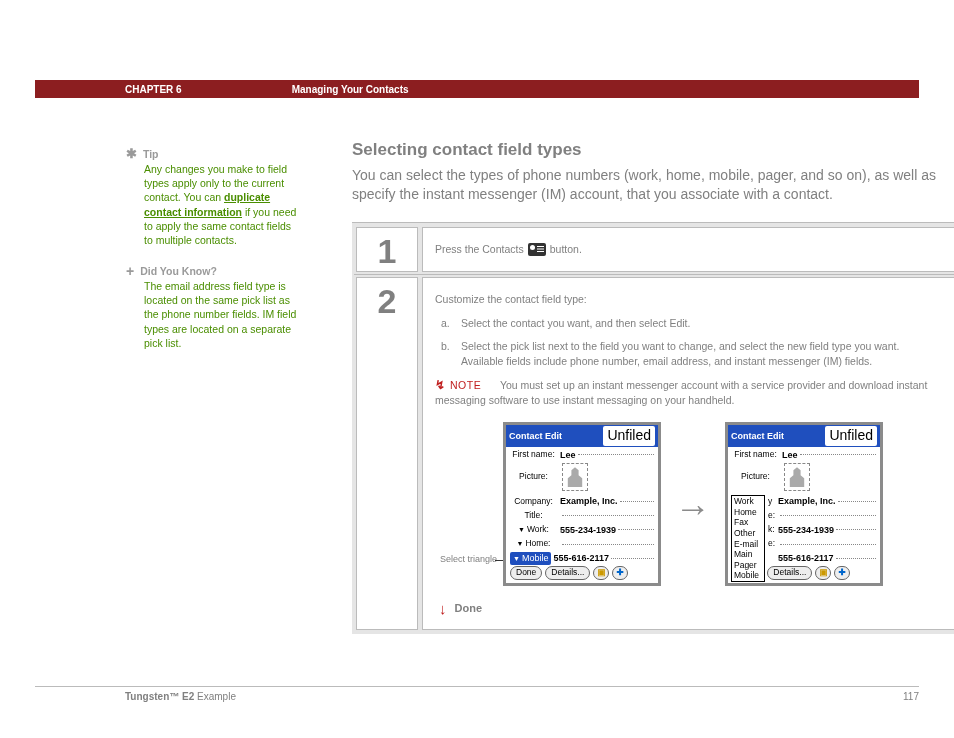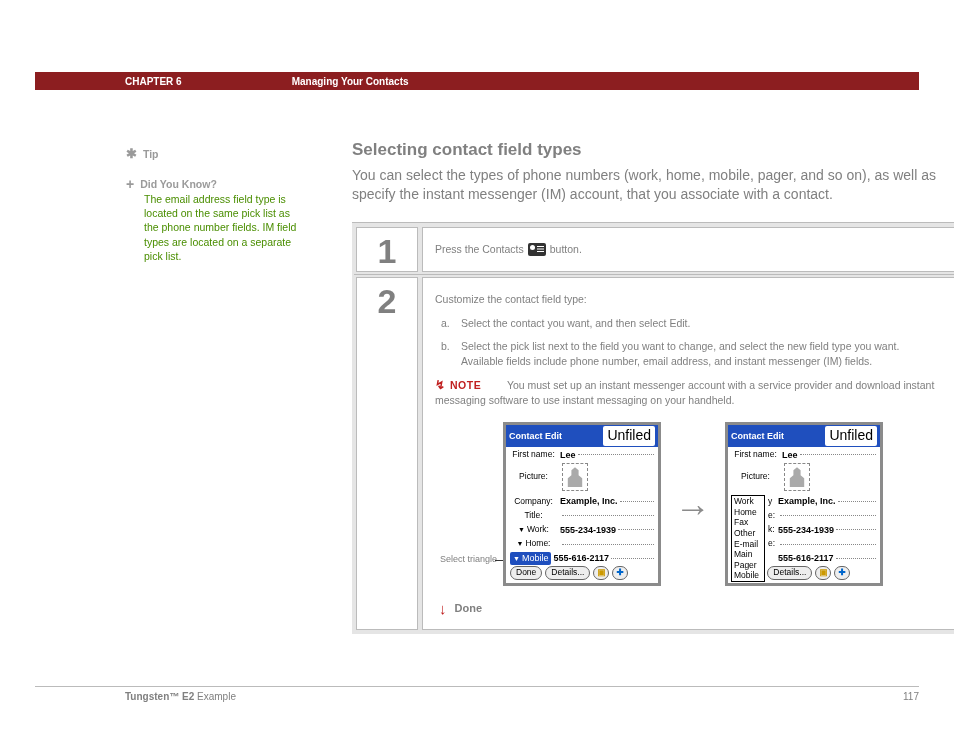--- a/index.html
+++ b/index.html
@@ -7,21 +7,21 @@
     font-family: "Helvetica Neue", Arial, sans-serif;
     font-size: 11px;
     color: #808080;
     width: 954px;
     height: 738px;
     background: #fff;
     position: relative;
   }
   .red-bar {
     position: absolute;
-    top: 72px;
+    top: 80px;
     left: 35px;
     right: 35px;
     height: 18px;
     background: #8c1e20;
     color: #fff;
     font-weight: bold;
     font-size: 10px;
     display: flex;
     align-items: center;
   }
@@ -132,21 +132,21 @@
     box-shadow: 0 2.5px 0 #fff, 0 5px 0 #fff;
   }
   .step2 .lead { margin-bottom: 10px; }
   .sub-item { display: flex; gap: 8px; margin-bottom: 8px; padding-left: 6px;}
   .sub-item .lbl { min-width: 12px; }
   .note-row {
     margin-top: 6px;
     line-height: 1.4;
   }
   .note-icon { color: #c02020; font-weight: bold; font-size: 12px; margin-right: 2px;}
-  .note-label { color: #c02020; font-weight: bold; letter-spacing: 0.5px; margin-right: 23px;}
+  .note-label { color: #c02020; font-weight: normal; letter-spacing: 0.5px; margin-right: 16px;}
   .shots-row {
     display: flex;
     align-items: center;
     gap: 14px;
     margin-top: 14px;
     margin-bottom: 8px;
     position: relative;
   }
   .shot-label {
     position: absolute;
@@ -261,20 +261,23 @@
 <div class="red-bar">
   <span class="chapter">CHAPTER 6</span>
   <span class="chapter-title">Managing Your Contacts</span>
 </div>
 
 <div class="sidebar">
   <div class="side-block">
     <div class="side-head">
       <span class="ast">✱</span>
       <span>Tip</span>
+    </div>
+    <div class="side-body">
+      <span>Any changes you make to field types apply only to the current contact. You can </span><a href="#">duplicate contact information</a><span> if you need to apply the same contact fields to multiple contacts.</span>
     </div>
   </div>
   <div class="side-block">
     <div class="side-head">
       <span class="plus">+</span>
       <span>Did You Know?</span>
     </div>
     <div class="side-body">The email address field type is located on the same pick list as the phone number fields. IM field types are located on a separate pick list.</div>
   </div>
 </div>

